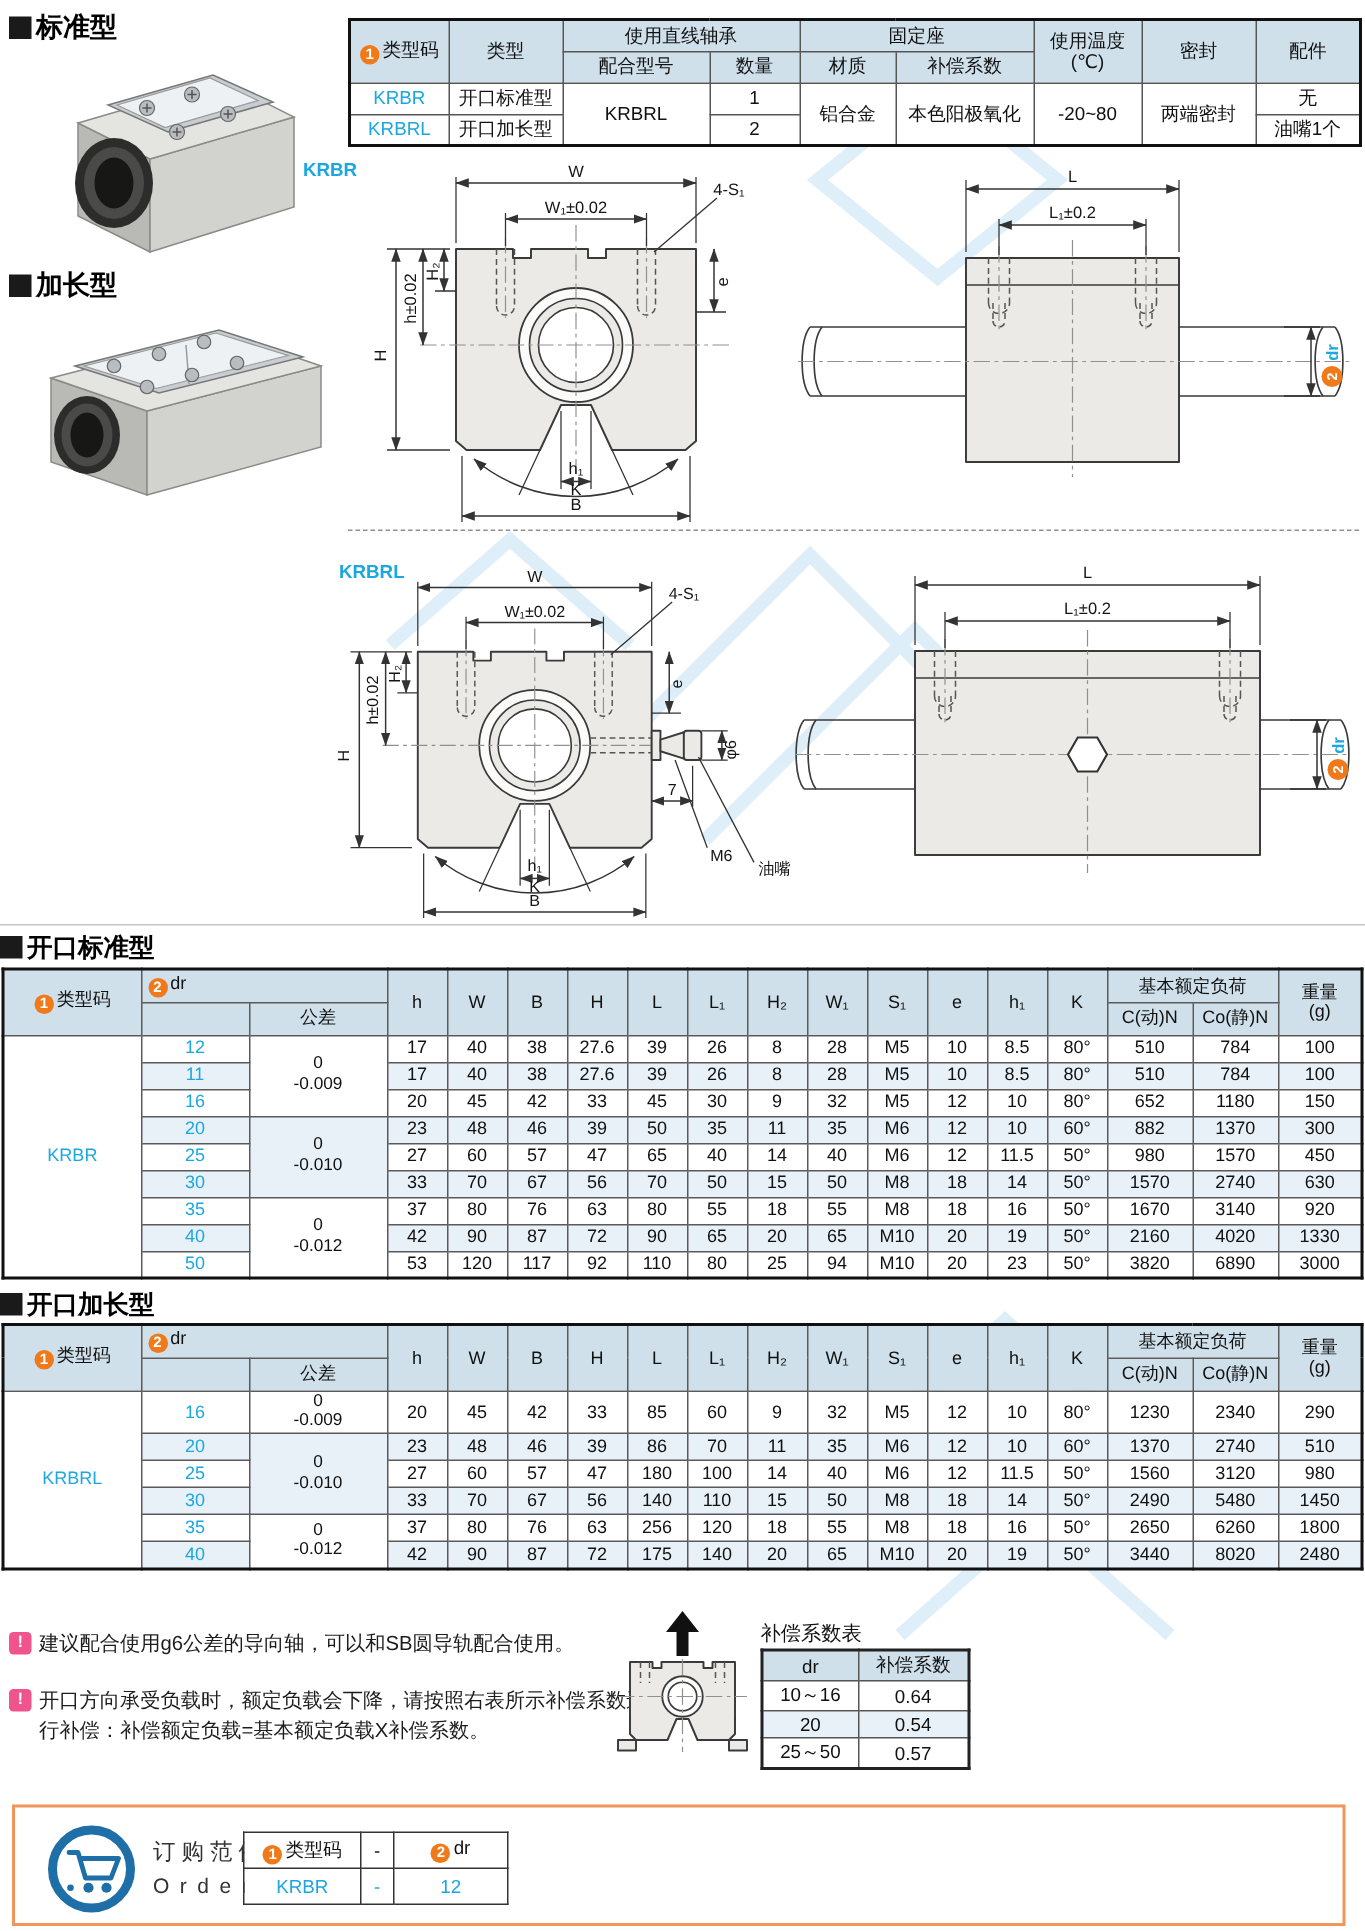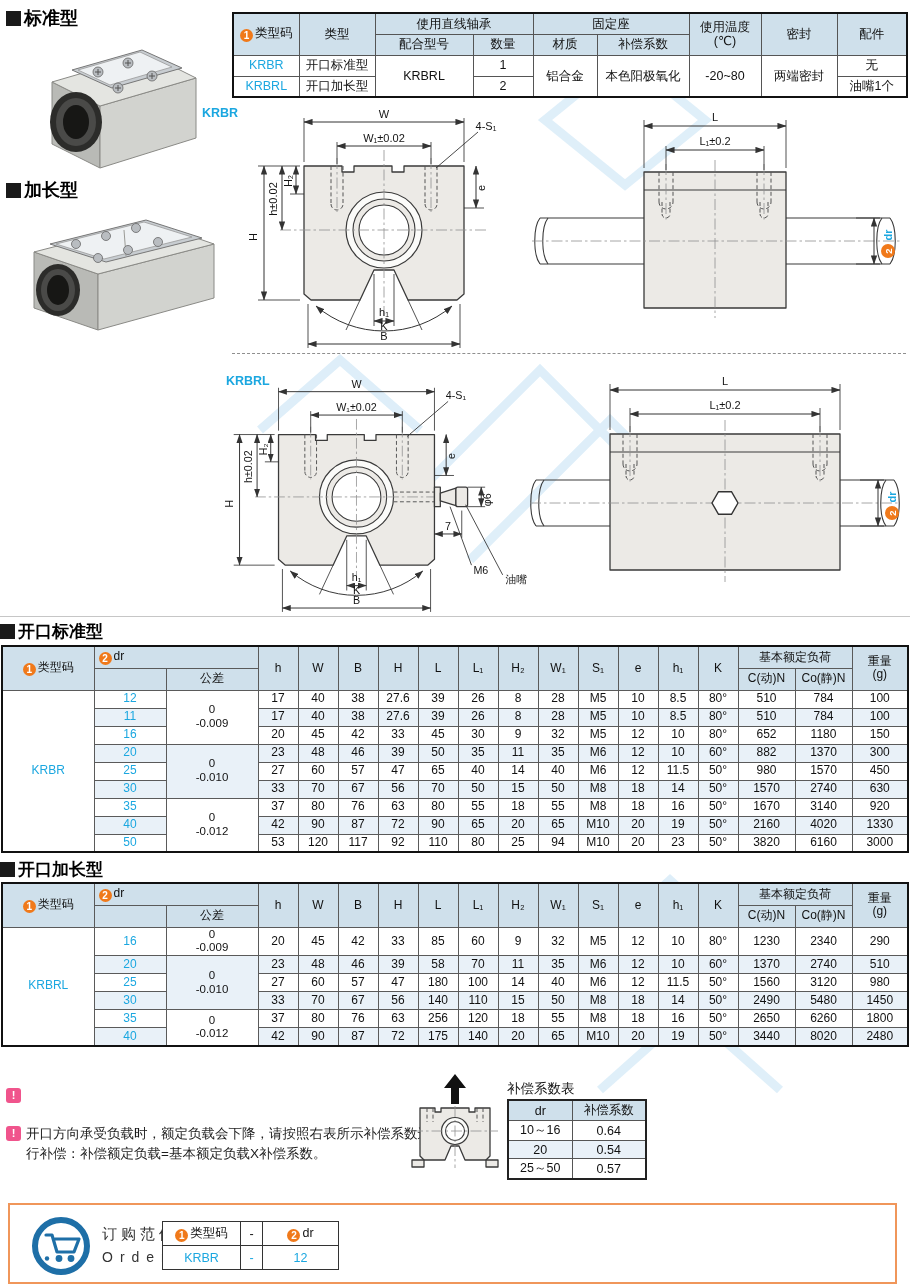--- a/index.html
+++ b/index.html
@@ -534,21 +534,21 @@
           <td>92</td>
           <td>110</td>
           <td>80</td>
           <td>25</td>
           <td>94</td>
           <td>M10</td>
           <td>20</td>
           <td>23</td>
           <td>50°</td>
           <td>3820</td>
-          <td>6160</td>
+          <td>6890</td>
           <td>3000</td>
       </tr>
     </tbody>
   </table>
 
   <div class="sec-h" style="left:0;top:858px;font-size:17px">
     <span class="sq"></span>
     <span>开口加长型</span>
   </div>
 
@@ -629,21 +629,21 @@
       <tr class="st">
         <td class="cy">20</td>
         <td class="wcell" rowspan="3">
             <div class="tl">0</div>
             <div class="tl">-0.010</div>
           </td>
         <td>23</td>
           <td>48</td>
           <td>46</td>
           <td>39</td>
-          <td>58</td>
+          <td>86</td>
           <td>70</td>
           <td>11</td>
           <td>35</td>
           <td>M6</td>
           <td>12</td>
           <td>10</td>
           <td>60°</td>
           <td>1370</td>
           <td>2740</td>
           <td>510</td>
@@ -722,20 +722,21 @@
           <td>50°</td>
           <td>3440</td>
           <td>8020</td>
           <td>2480</td>
       </tr>
     </tbody>
   </table>
 
   <div class="note" style="left:6px;top:1086px;width:450px">
     <span class="bang">!</span>
+    <span>建议配合使用g6公差的导向轴，可以和SB圆导轨配合使用。</span>
   </div>
   <div class="note" style="left:6px;top:1124px;width:430px">
     <span class="bang">!</span>
     <span>开口方向承受负载时，额定负载会下降，请按照右表所示补偿系数进行补偿：补偿额定负载=基本额定负载X补偿系数。</span>
   </div>
 
   <svg class="draw" style="left:400px;top:1072px" width="110" height="100" viewBox="0 0 110 100">
     <path d="M51,32 V16 H44 L55,2 L66,16 H59 V32 Z" fill="#111"></path>
     <path class="body" d="M20,36 H35 V40 H41 V36 H69 V40 H75 V36 H90 V84 L86,88 H65 L59,74 H51 L45,88 H24 L20,84 Z"></path>
     <circle class="c1" cx="55" cy="59" r="13.5"></circle>

